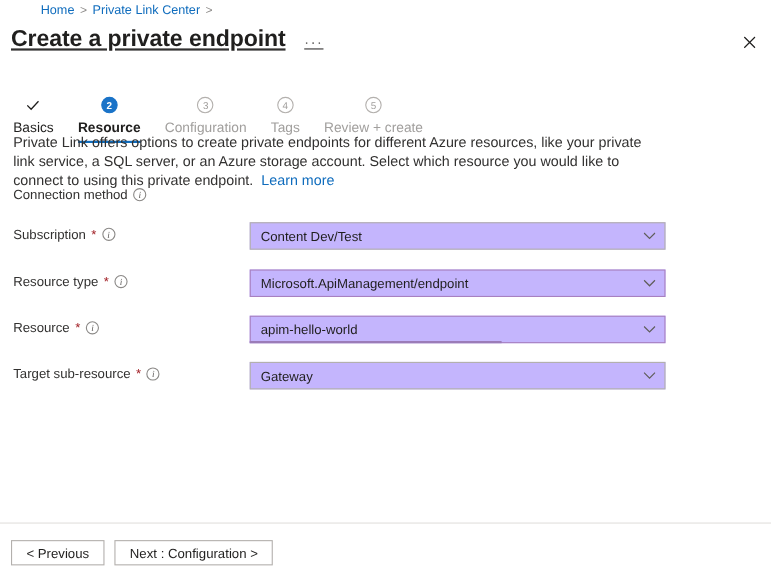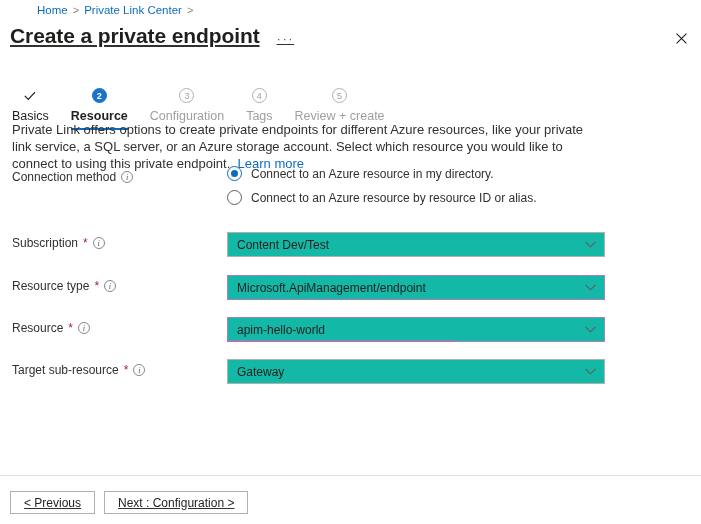--- a/index.html
+++ b/index.html
@@ -241,21 +241,21 @@
     border-radius: 50%;
     background: #0f6cbd;
   }
 
   
   .dropdown {
     width: 378px;
     height: 25px;
     box-sizing: border-box;
     border: 1px solid #b3b0ad;
-    background: #14b8a6;
+    background: #c4b5fd;
     display: flex;
     align-items: center;
     padding: 0 8px 0 9px;
     font-size: 12px;
     color: #201f1e;
     cursor: pointer;
     position: relative;
   }
   .dropdown.visited { border-color: #a880c0; }
   .dropdown .dd-value {
@@ -287,21 +287,20 @@
     top: 475px;
     height: 1px;
     background: #e1dfdd;
   }
   .footer {
     position: absolute;
     top: 491px;
     left: 10px;
     display: flex;
     gap: 9px;
-    text-decoration: underline;
   }
   .btn {
     height: 23px;
     min-width: 60px;
     padding: 0 13px;
     box-sizing: border-box;
     border: 1px solid #b3b0ad;
     background: #ffffff;
     color: #201f1e;
     font-size: 12px;
@@ -371,30 +370,20 @@
   <span>Private Link offers options to create private endpoints for different Azure resources, like your private link service, a SQL server, or an Azure storage account. Select which resource you would like to connect to using this private endpoint.</span>
   <span>&nbsp;</span><a class="inline-link" href="#">Learn more</a>
 </div>
 
 <div class="form">
 
   <div class="form-row" style="margin-bottom:18px;">
     <div class="form-label">
       <span>Connection method</span>
       <span class="info-icon">i</span>
-    </div>
-    <div class="form-control">
-      <div class="radio-item">
-        <span class="radio-circle checked"></span>
-        <span>Connect to an Azure resource in my directory.</span>
-      </div>
-      <div class="radio-item">
-        <span class="radio-circle"></span>
-        <span>Connect to an Azure resource by resource ID or alias.</span>
-      </div>
     </div>
   </div>
 
   <div class="form-row" style="margin-bottom:18px;">
     <div class="form-label">
       <span>Subscription</span>
       <span class="req-star">*</span>
       <span class="info-icon">i</span>
     </div>
     <div class="form-control">

